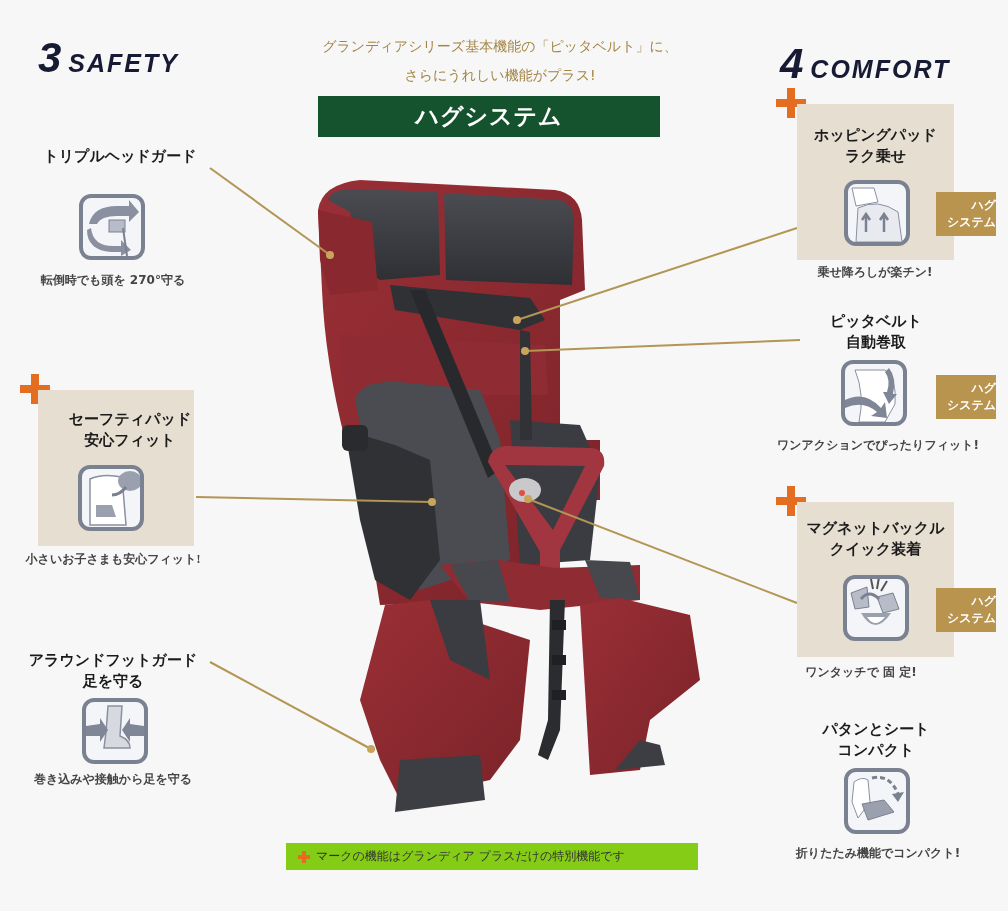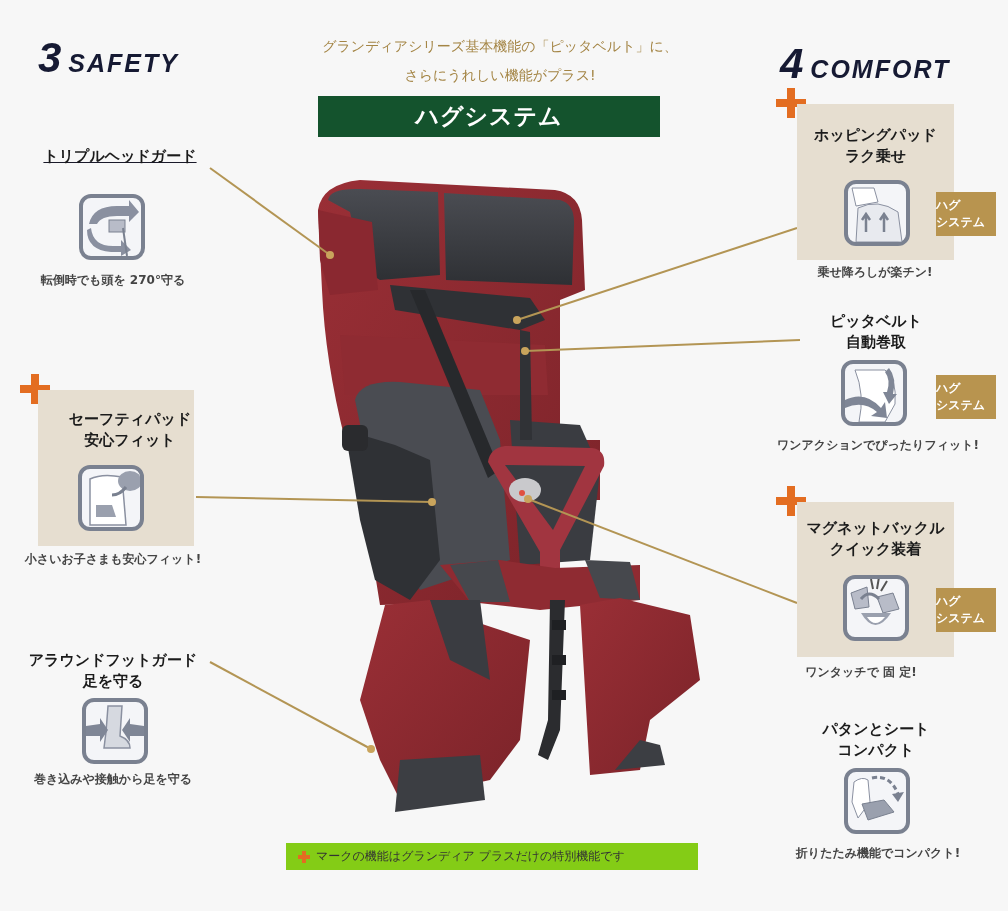--- a/index.html
+++ b/index.html
@@ -83,21 +83,21 @@
     overflow: hidden;
   }
   .hug-tag {
     position: absolute;
     width: 60px; height: 44px;
     background: #b8944f;
     color: #fff;
     font-size: 12px;
     font-weight: bold;
     line-height: 17px;
-    text-align: left;
+    text-align: right;
     display: flex; flex-direction: column; justify-content: center;
   }
 
   
   .footnote {
     position: absolute;
     left: 286px; top: 843px; width: 412px; height: 27px;
     background: #84cc16;
     font-size: 12px;
     color: #333;
@@ -201,21 +201,21 @@
 </div>
 <div class="section-heading" style="left:780px; top:40px;">
   <span class="num">4</span>
   <span class="word">COMFORT</span>
 </div>
 
 <div class="intro-line" style="top:38px;">グランディアシリーズ基本機能の「ピッタベルト」に、</div>
 <div class="intro-line" style="top:67px;">さらにうれしい機能がプラス!</div>
 <div class="hug-banner">ハグシステム</div>
 
-<div class="feature" style="left:20px; top:146px; width:200px;text-decoration:underline;">
+<div class="feature" style="left:20px; top:146px; width:200px;">
   <div class="title">
     <div>トリプルヘッドガード</div>
   </div>
 </div>
 <div class="icon-tile" style="left:79px; top:194px;">
   <svg width="58" height="58" viewBox="0 0 58 58">
     <path d="M6 26 Q10 8 34 8 L46 8 L46 2 L56 14 L46 24 L46 18 L34 18 Q18 18 14 26 Z" fill="#8a90a0"></path>
     <rect x="26" y="22" width="16" height="12" fill="#b8bcc8" stroke="#7a8190"></rect>
     <path d="M8 30 Q10 48 30 48 L38 48 L38 42 L48 52 L38 58 L38 54 L28 54 Q4 52 4 32 Z" fill="#8a90a0"></path>
     <path d="M40 30 L44 58" stroke="#7a8190" stroke-width="2"></path>
@@ -234,21 +234,21 @@
   </div>
 </div>
 <div class="icon-tile" style="left:78px; top:465px;">
   <svg width="58" height="58" viewBox="0 0 58 58">
     <path d="M8 10 Q20 4 40 8 L44 56 L8 56 Z" fill="#fff" stroke="#8a90a0" stroke-width="1.5"></path>
     <path d="M14 36 L30 36 L34 48 L14 48 Z" fill="#9aa0ae"></path>
     <ellipse cx="48" cy="12" rx="12" ry="10" fill="#9aa0ae"></ellipse>
     <path d="M44 18 Q38 26 30 26" stroke="#7a8190" stroke-width="3" fill="none"></path>
   </svg>
 </div>
-<div class="feature" style="left:0px; top:551px; width:226px;">
+<div class="feature" style="left:0px; top:551px; width:226px;font-family:Liberation Serif, serif;">
   <div class="caption">小さいお子さまも安心フィット!</div>
 </div>
 
 <div class="feature" style="left:8px; top:650px; width:210px;">
   <div class="title">
     <div>アラウンドフットガード</div>
     <div>足を守る</div>
   </div>
 </div>
 <div class="icon-tile" style="left:82px; top:698px;">

